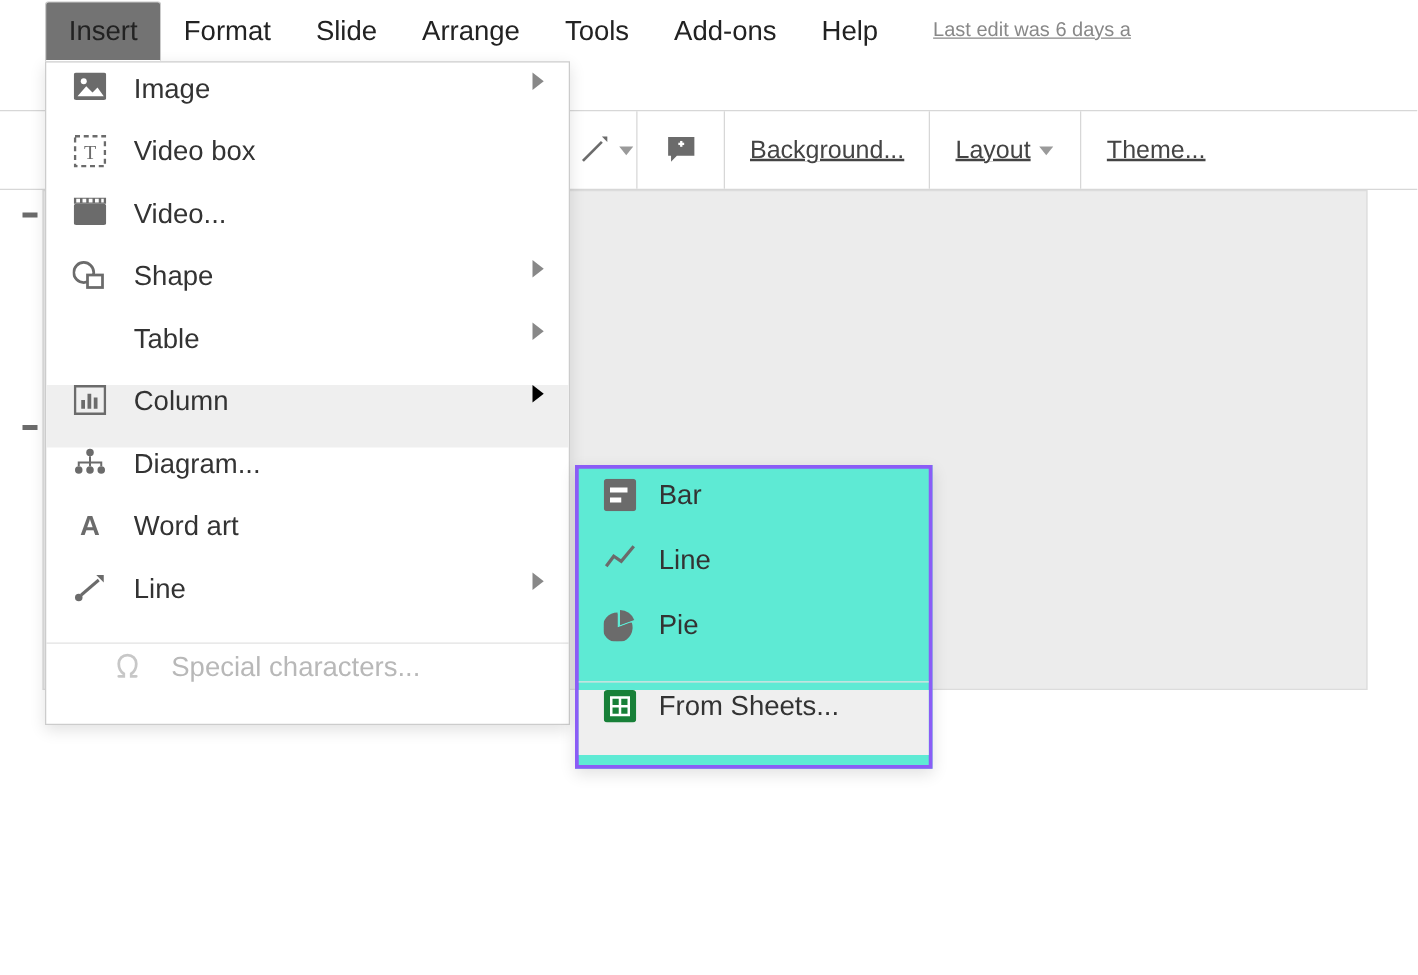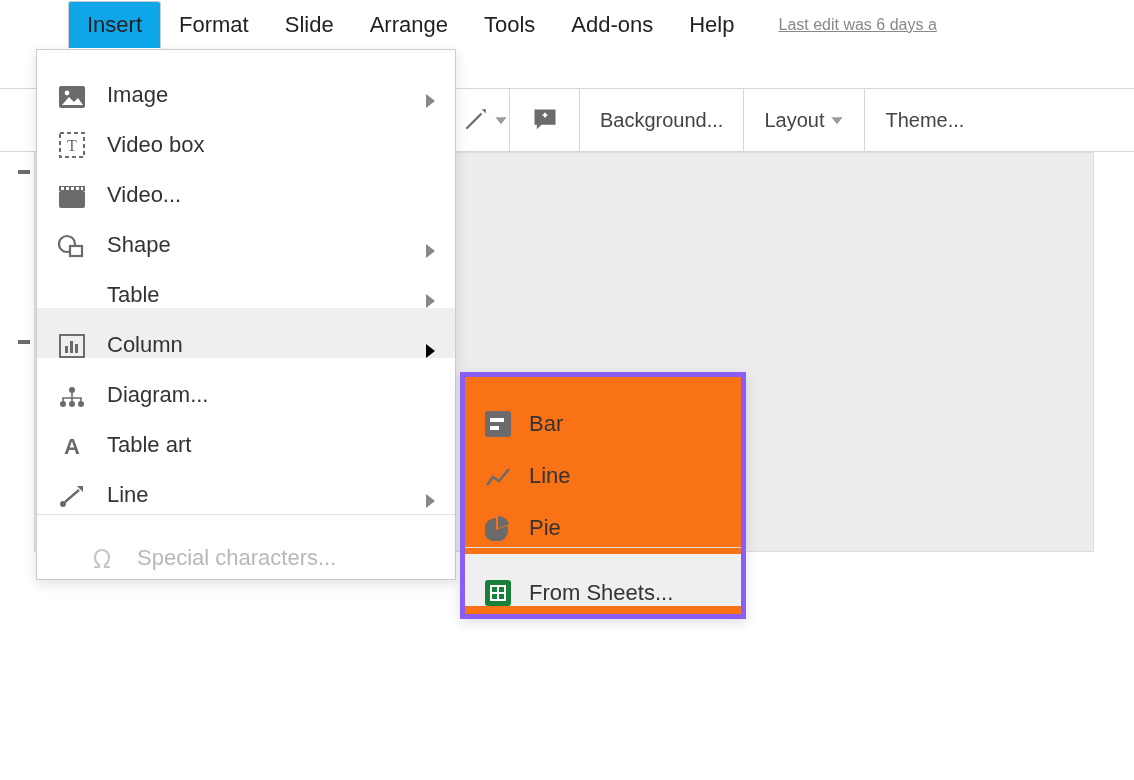--- a/index.html
+++ b/index.html
@@ -25,25 +25,24 @@
   }
   .menubar .menu-top {
     padding: 10px 18px;
     font-size: 22px;
     color: #222;
     cursor: pointer;
   }
   .menubar .menu-top.active {
     border: 1px solid #ccc;
     border-bottom: 1px solid #fff;
-    background: #0ea5e9;
+    background: #737373;
     position: relative;
     z-index: 30;
     border-radius: 3px 3px 0 0;
-    margin-left: 32px;
   }
   .last-edit {
     color: #888;
     text-decoration: underline;
     font-size: 16px;
     padding-left: 26px;
   }
 
   
   .toolbar {
@@ -60,20 +59,21 @@
   }
   .toolbar-cell {
     display: flex;
     align-items: center;
     justify-content: center;
     border-right: 1px solid #d7d7d7;
     padding: 0 20px;
     font-size: 20px;
     color: #444;
     white-space: nowrap;
+    text-decoration: underline;
   }
   .toolbar-spacer-left { width: 460px; border-right:none; }
   .toolbar-cell.tight { width: 50px; padding:0; }
   .toolbar-cell svg { display:block; }
   .toolbar-caret {
     width: 14px; height: 14px; margin-left: 6px;
   }
 
   
   .canvas {
@@ -94,21 +94,21 @@
     left: 36px;
     width: 420px;
     background: #fff;
     border: 1px solid #ccc;
     box-shadow: 0 4px 12px rgba(0,0,0,0.12);
     z-index: 20;
     padding: 8px 0;
   }
   .menu-item {
     display: flex;
-    align-items: flex-end;
+    align-items: flex-start;
     height: 50px;
     padding: 0 20px 0 18px;
     font-size: 22px;
     color: #333;
     cursor: pointer;
     position: relative;
   }
   .menu-item.highlight { background: #efefef; }
   .menu-item.disabled { color: #b8b8b8; cursor: default; margin-left: 30px; }
   .menu-icon {
@@ -132,22 +132,22 @@
     background: #e2e2e2;
     margin: 6px 0;
   }
 
   
   .submenu {
     position: absolute;
     top: 372px;
     left: 460px;
     width: 286px;
-    background: #f97316;
-    border: 5px solid #8b5cf6;
+    background: #5eead4;
+    border: 3px solid #8b5cf6;
     box-shadow: 0 4px 12px rgba(0,0,0,0.12);
     z-index: 25;
     padding: 8px 0;
   }
   .submenu .menu-item { height: 52px; }
   .submenu .menu-icon { width: 30px; margin-right: 16px; }
 
   
   .side-fragment {
     position:absolute;
@@ -302,21 +302,21 @@
     </span>
     <span class="menu-label">Diagram...</span>
   </div>
 
   <div class="menu-item">
     <span class="menu-icon">
       <svg width="24" height="24" viewBox="0 0 24 24">
           <text x="12" y="20" text-anchor="middle" font-size="22" font-weight="bold" font-family="Arial" fill="#6b6b6b">A</text>
         </svg>
     </span>
-    <span class="menu-label">Table art</span>
+    <span class="menu-label">Word art</span>
   </div>
 
   <div class="menu-item">
     <span class="menu-icon">
       <svg width="26" height="24" viewBox="0 0 26 24">
           <circle cx="4" cy="20" r="3" fill="#6b6b6b"></circle>
           <line x1="6" y1="18" x2="20" y2="6" stroke="#6b6b6b" stroke-width="2.4"></line>
           <polygon points="18,2 24,2 24,8" fill="#6b6b6b"></polygon>
         </svg>
     </span>

